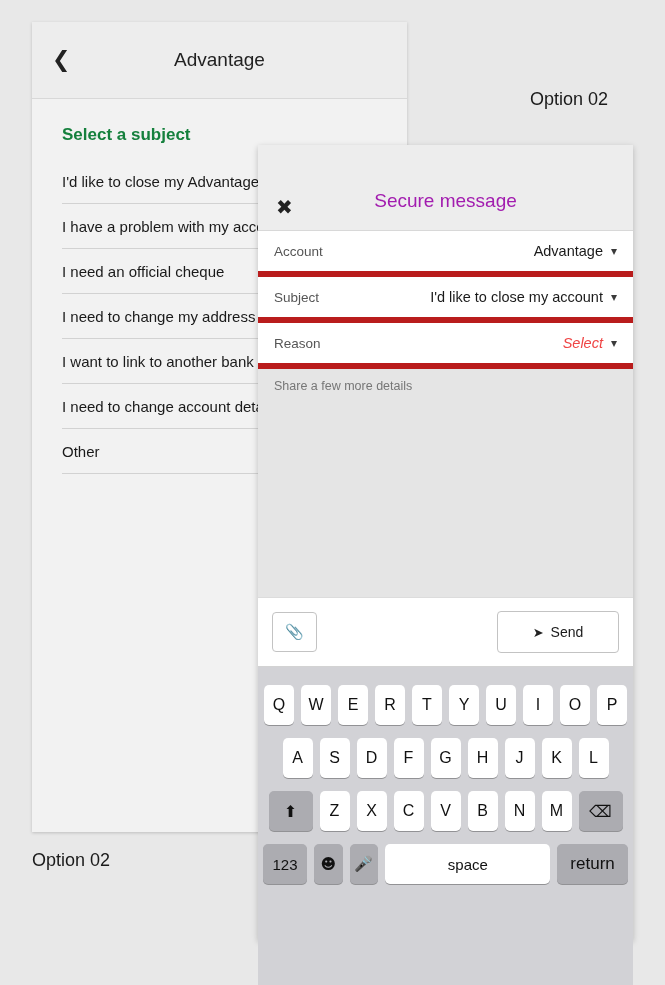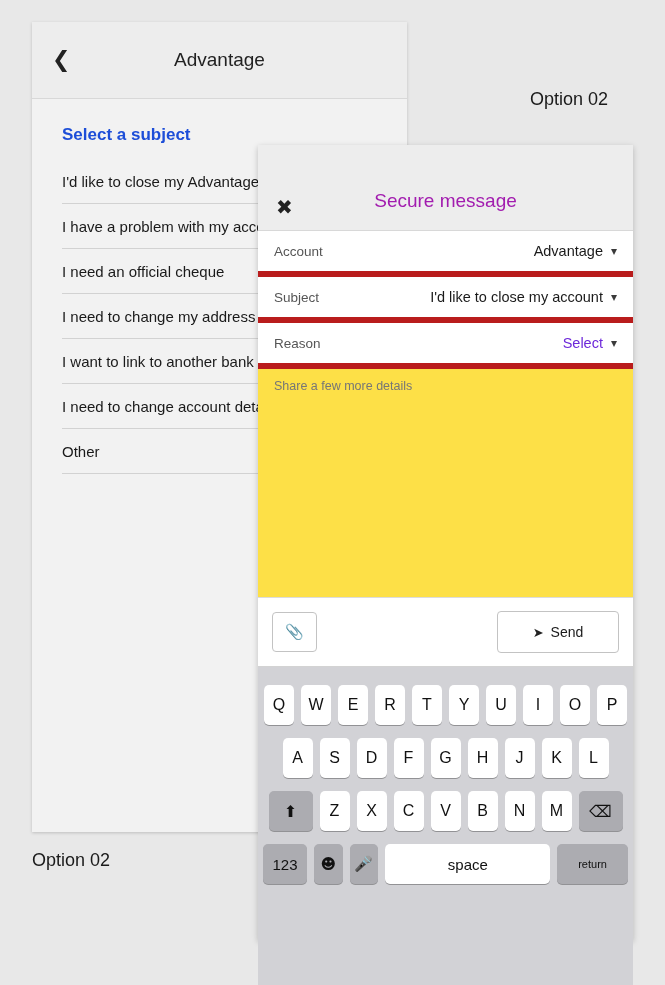--- a/index.html
+++ b/index.html
@@ -44,21 +44,21 @@
   }
   .panel-one-title {
     width: 100%;
     text-align: center;
     font-size: 19px;
     color: #222;
   }
   .subject-heading {
     font-size: 17px;
     font-weight: bold;
-    color: #1d4ed8;
+    color: #15803d;
     padding: 26px 0 0 30px;
   }
   .subject-list {
     margin-top: 14px;
     padding: 0 0 0 30px;
   }
   .subject-item {
     font-size: 15px;
     color: #1a1a1a;
     padding: 14px 0 13px 0;
@@ -133,32 +133,33 @@
   .field-value-wrap {
     display: flex;
     align-items: center;
     gap: 8px;
   }
   .field-value {
     font-size: 14.5px;
     color: #1a1a1a;
   }
   .field-value.placeholder {
-    color: #6d28d9;
+    color: #ef4444;
+    font-style: italic;
   }
   .chev {
     font-size: 12px;
     color: #3a3a3a;
     font-family: "DejaVu Sans", sans-serif;
   }
 
   .details-area {
     height: 218px;
     padding: 10px 8px 0 16px;
-    background: #fde047;
+    background: #e5e5e5;
     border-bottom: 1px solid #dcdcdc;
   }
   .details-hint {
     font-size: 12.5px;
     color: #767676;
     margin-bottom: 10px;
   }
   .details-text {
     font-size: 14.5px;
     color: #1a1a1a;
@@ -249,21 +250,21 @@
     font-family: "DejaVu Sans", sans-serif;
     font-size: 15px;
   }
   .key.space {
     width: 172px;
     font-size: 15px;
   }
   .key.return {
     width: 74px;
     background: #acacb1;
-    font-size: 11px;
+    font-size: 17px;
     text-align: right;
   }
   .kb-row.row3 { gap: 7px; }
 </style>
 </head>
 <body>
 
 <div class="panel-one">
   <div class="panel-one-header">
     <span class="back-chevron">❮</span>

